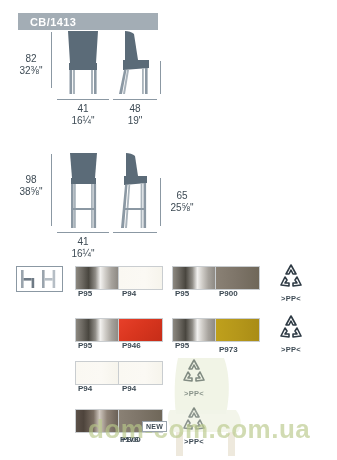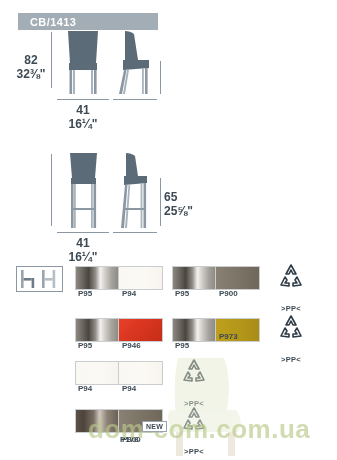--- a/index.html
+++ b/index.html
@@ -44,21 +44,21 @@
   #bar1{left:18px;top:13px;width:140px;}
   #bar2{left:18px;top:135px;width:140px;}
 
   
   .draw{position:absolute;}
   #draw1{left:0;top:30px;width:337px;height:95px;}
   #draw2{left:0;top:152px;width:337px;height:105px;}
 
   .dim-text{
     position:absolute;
-    font-size:12px;font-weight:bold;line-height:1.18;
+    font-size:10px;font-weight:normal;line-height:1.18;
     color:#3d4a54;text-align:center;white-space:nowrap;
   }
   .dim-text .metric{display:block;}
   .dim-text .imperial{display:block;}
 
   .rule{position:absolute;background:#8b98a3;}
   .rule.v{width:1px;}
   .rule.h{height:1px;}
 
   
@@ -74,21 +74,21 @@
   .pair .half.left{border-right:1px solid #c9cdd0;box-sizing:border-box;}
 
   .code{
     position:absolute;top:27px;
     font-size:8px;font-weight:bold;color:#3d4a54;white-space:nowrap;
   }
 
   .pp{position:absolute;width:46px;text-align:center;}
   .pp-label{
     font-size:7.5px;font-weight:bold;color:#3d4a54;
-    margin-top:11px;letter-spacing:.3px;
+    margin-top:1px;letter-spacing:.3px;
   }
 
   .stack-icon{
     position:absolute;left:16px;top:4px;
     width:47px;height:26px;
     border:1px solid #8b98a3;box-sizing:border-box;
     background:#ffffff;
   }
 
   .new-badge{
@@ -144,25 +144,33 @@
 
     <div class="rule v" style="left:160px;top:31px;height:33px;"></div>
 
     <div class="rule h" style="left:57px;top:69px;width:52px;"></div>
     <div class="dim-text" style="left:66px;top:73px;width:34px;">
       <span class="metric">41</span>
       <span class="imperial">16¼"</span>
     </div>
 
     <div class="rule h" style="left:113px;top:69px;width:44px;"></div>
+    <div class="dim-text" style="left:118px;top:73px;width:34px;">
+      <span class="metric">48</span>
+      <span class="imperial">19"</span>
+    </div>
   </div>
 
 
   <div class="draw" id="draw2">
 
+    <div class="dim-text" style="left:14px;top:22px;width:34px;">
+      <span class="metric">98</span>
+      <span class="imperial">38⅝"</span>
+    </div>
     <div class="rule v" style="left:51px;top:2px;height:72px;"></div>
 
     <svg width="52" height="80" viewBox="0 0 52 80" style="position:absolute;left:57px;top:0;">
       <path d="M13,1 L40,1 L38,26 L15,26 Z" fill="#5b6b78"></path>
       <rect x="14" y="26" width="25" height="6" fill="#5b6b78"></rect>
       <rect x="14" y="32" width="2.6" height="44" fill="#8b98a3"></rect>
       <rect x="36.5" y="32" width="2.6" height="44" fill="#8b98a3"></rect>
       <rect x="17" y="32" width="1.8" height="44" fill="#a9b3bb"></rect>
       <rect x="34" y="32" width="1.8" height="44" fill="#a9b3bb"></rect>
       <rect x="14" y="56" width="25" height="2" fill="#8b98a3"></rect>
@@ -172,21 +180,21 @@
       <path d="M13,1 C16,1 20,2 22,4 L25,24 L13,26 Z" fill="#5b6b78"></path>
       <path d="M11,24 L34,24 L34,31 L11,33 Z" fill="#5b6b78"></path>
       <path d="M12,33 L14.5,33 L11,76 L8,76 Z" fill="#8b98a3"></path>
       <rect x="30.5" y="31" width="2.6" height="45" fill="#8b98a3"></rect>
       <path d="M15.5,33 L17.2,33 L14,76 L12,76 Z" fill="#a9b3bb"></path>
       <rect x="27.6" y="31" width="1.8" height="45" fill="#a9b3bb"></rect>
       <rect x="12" y="56" width="20" height="2" fill="#8b98a3"></rect>
     </svg>
 
     <div class="rule v" style="left:160px;top:26px;height:48px;"></div>
-    <div class="dim-text" style="left:164px;top:38px;width:36px;text-align:left;">
+    <div class="dim-text" style="left:164px;top:38px;width:36px;text-align:center;">
       <span class="metric">65</span>
       <span class="imperial">25⅝"</span>
     </div>
 
     <div class="rule h" style="left:57px;top:80px;width:52px;"></div>
     <div class="dim-text" style="left:66px;top:84px;width:34px;">
       <span class="metric">41</span>
       <span class="imperial">16¼"</span>
     </div>
 
@@ -247,21 +255,21 @@
         <div class="half f-p946"></div>
       </div>
       <span class="code" style="left:78px;top:33px;">P95</span>
       <span class="code" style="left:122px;top:33px;">P946</span>
 
       <div class="pair" style="left:172px;top:10px;width:88px;">
         <div class="half left f-p95"></div>
         <div class="half f-p973"></div>
       </div>
       <span class="code" style="left:175px;top:33px;">P95</span>
-      <span class="code" style="left:219px;top:24px;">P973</span>
+      <span class="code" style="left:219px;top:37px;">P973</span>
 
       <div class="pp" style="left:268px;top:6px;">
         <svg width="30" height="26" viewBox="0 0 30 26">
           <path d="M15,2 L20,11 L17,11 L15,7 L13,11 L10,11 Z" fill="none" stroke="#2f3b45" stroke-width="1.6" stroke-linejoin="round"></path>
           <path d="M5,22 L9,14 L11,17 L9,20 L13,20 L13,23 Z" fill="none" stroke="#2f3b45" stroke-width="1.6" stroke-linejoin="round"></path>
           <path d="M25,22 L17,23 L17,20 L21,20 L19,17 L21,14 Z" fill="none" stroke="#2f3b45" stroke-width="1.6" stroke-linejoin="round"></path>
         </svg>
         <div class="pp-label">&gt;PP&lt;</div>
       </div>
     </div>

